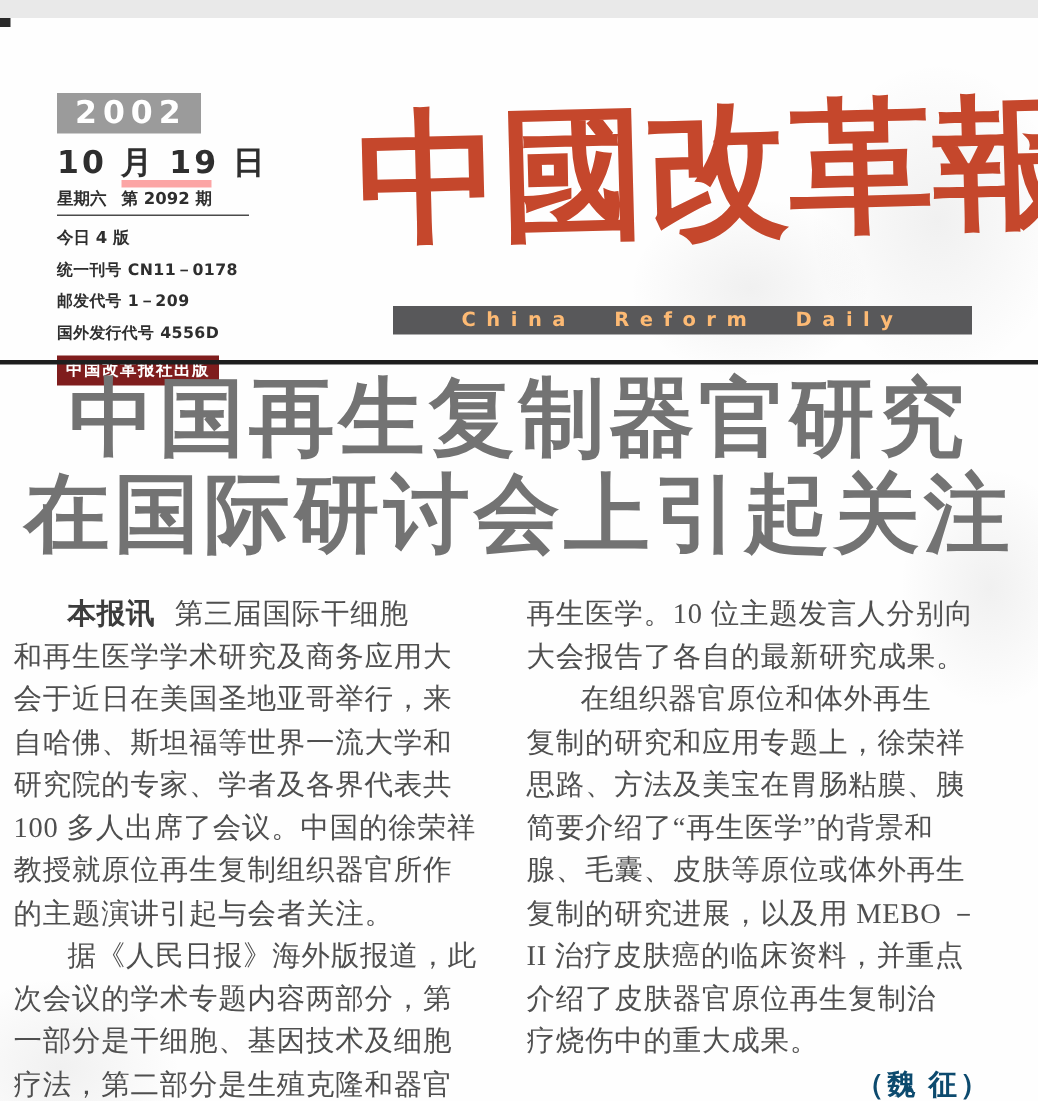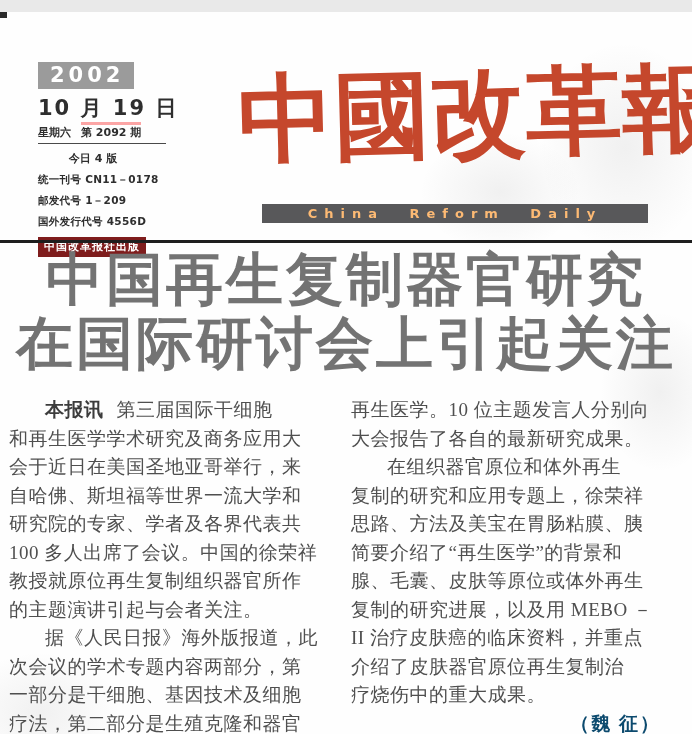--- a/index.html
+++ b/index.html
@@ -18,22 +18,22 @@
   .speck{position:absolute;left:0;top:0;width:7px;height:6px;background:#2a2a2a;}
 
   
   .info{position:absolute;left:38px;top:50px;width:130px;
     font-family:"DejaVu Sans","Liberation Sans",sans-serif;color:#2e2e2e;}
   .year-box{display:inline-block;background:#9b9b9b;color:#fff;
     font-size:21px;font-weight:bold;letter-spacing:4px;padding:1px 10px 2px 12px;}
   .date-big{margin-top:5px;font-size:21px;font-weight:bold;letter-spacing:2px;white-space:nowrap;}
   .wk-row{margin-top:3px;padding-bottom:3px;border-bottom:1px solid #4a4a4a;
     font-size:11px;font-weight:bold;white-space:nowrap;width:128px;}
-  .wk-row .issue{margin-left:10px;border-top:3px solid #fca5a5;padding-top:1px;}
-  .pages{margin-top:7px;font-size:11px;font-weight:bold;text-align:center;width:110px;}
+  .wk-row .issue{margin-left:10px;border-top:5px solid #fca5a5;padding-top:1px;}
+  .pages{margin-top:7px;font-size:11px;font-weight:bold;text-align:left;width:110px;}
   .serial{margin-top:7px;font-size:10.5px;font-weight:bold;letter-spacing:0.3px;white-space:nowrap;}
   .pub-box{margin-top:8px;display:inline-block;background:#7f1d1d;color:#fff;
     font-size:11px;font-weight:bold;letter-spacing:1px;padding:2px 6px 3px 6px;text-align:center;}
 
   
   .callig{
     position:absolute;left:238px;top:22px;width:452px;height:165px;
     color:#c5472c;font-size:96px;line-height:160px;font-weight:bold;
     white-space:nowrap;transform:rotate(-1.5deg);letter-spacing:0px;
     font-family:"DejaVu Serif","Liberation Serif",serif;text-align:center;

